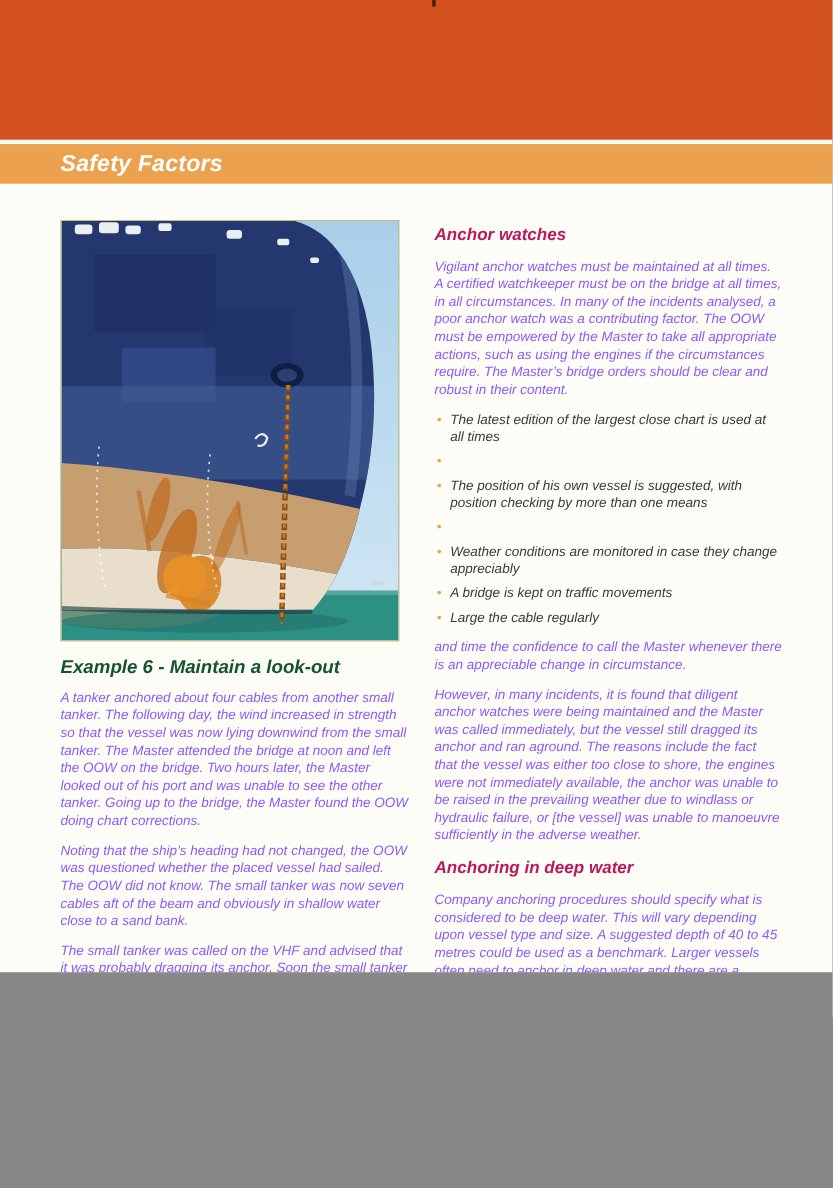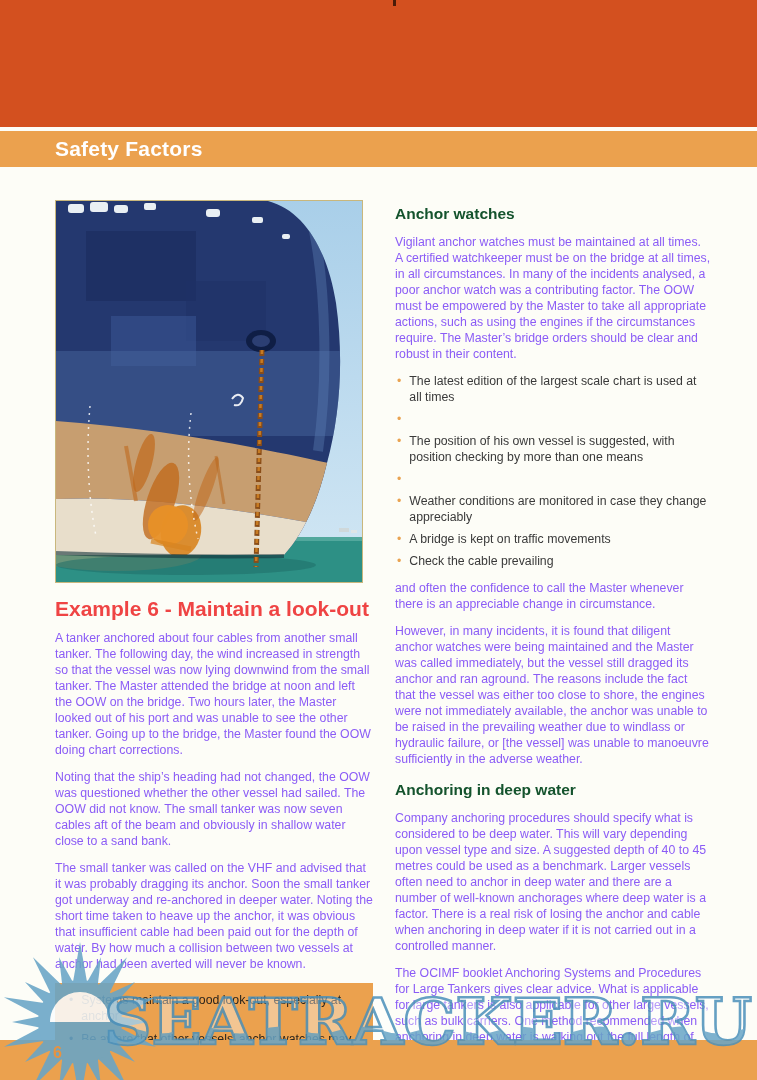--- a/index.html
+++ b/index.html
@@ -1,32 +1,32 @@
 <!DOCTYPE html>
 <html><head>
 <meta charset="utf-8">
 <style>
   html,body{margin:0;padding:0;background:#888;}
-  .page{position:relative;width:757px;height:1080px;background:#fdfdf7;overflow:hidden;
-        font-family:"Liberation Sans",sans-serif;margin:0 auto;}
+  .page{position:relative;width:757px;height:884px;background:#fdfdf7;overflow:hidden;
+        font-family:"Liberation Sans",sans-serif;margin:0 auto;font-style:italic;}
   .band-top{position:absolute;top:0;left:0;width:757px;height:127px;background:#d3501f;}
   .binding-mark{position:absolute;top:0;left:393px;width:3px;height:6px;background:#4a1c08;}
   .band-title{position:absolute;top:131px;left:0;width:757px;height:36px;background:#eba14e;
               display:flex;align-items:center;}
   .band-title h1{margin:0 0 0 55px;font-size:21px;font-weight:bold;color:#ffffff;letter-spacing:.2px;}
 
   .photo{position:absolute;top:200px;left:55px;width:308px;height:383px;
          border:1px solid #c9b77c;box-sizing:border-box;background:#a9cfe9;}
 
   .col-left{position:absolute;left:55px;top:597px;width:318px;}
   .col-right{position:absolute;left:395px;top:205px;width:316px;}
 
   h2{font-family:"Liberation Sans",sans-serif;}
-  h2.ex{color:#ef4444;font-size:21px;margin:0 0 9px 0;}
-  h2.sec{color:#14532d;font-size:15.5px;margin:0 0 11px 0;}
+  h2.ex{color:#14532d;font-size:17px;margin:0 0 9px 0;}
+  h2.sec{color:#be185d;font-size:15.5px;margin:0 0 11px 0;}
   .col-right h2.sec2{margin-top:14px;}
   p{font-size:12.3px;line-height:16px;color:#8b5cf6;margin:0 0 11px 0;}
   ul{list-style:none;margin:0 0 11px 0;padding:0;}
   li{display:flex;font-size:12.3px;line-height:16px;color:#3a3a3a;margin-bottom:6px;}
   li .dot{color:#e9a351;margin:0 8px 0 2px;flex:none;}
   .tips{background:#eba14e;padding:9px 12px 6px 12px;margin-top:3px;}
   .tips ul{margin:0;}
   .tips li{color:#2a241d;margin-bottom:7px;}
   .tips li .dot{color:#2a241d;}
 
@@ -105,21 +105,21 @@
         <ellipse cx="205" cy="140" rx="9" ry="6" fill="#2c3f73"></ellipse>
         <line x1="206" y1="149" x2="200" y2="366" stroke="#8a4d18" stroke-width="5" stroke-dasharray="6 3"></line>
         <line x1="206" y1="149" x2="200" y2="366" stroke="#c77b22" stroke-width="2.5" stroke-dasharray="4 5"></line>
       </g>
     </svg>
   </div>
 
   <div class="col-left">
     <h2 class="ex">Example 6 - Maintain a look-out</h2>
     <p>A tanker anchored about four cables from another small tanker. The following day, the wind increased in strength so that the vessel was now lying downwind from the small tanker. The Master attended the bridge at noon and left the OOW on the bridge. Two hours later, the Master looked out of his port and was unable to see the other tanker. Going up to the bridge, the Master found the OOW doing chart corrections.</p>
-    <p>Noting that the ship’s heading had not changed, the OOW was questioned whether the other vessel had sailed. The OOW did not know. The small tanker was now seven cables aft of the beam and obviously in shallow water close to a sand bank.</p>
+    <p>Noting that the ship’s heading had not changed, the OOW was questioned whether the placed vessel had sailed. The OOW did not know. The small tanker was now seven cables aft of the beam and obviously in shallow water close to a sand bank.</p>
     <p>The small tanker was called on the VHF and advised that it was probably dragging its anchor. Soon the small tanker got underway and re-anchored in deeper water. Noting the short time taken to heave up the anchor, it was obvious that insufficient cable had been paid out for the depth of water. By how much a collision between two vessels at anchor had been averted will never be known.</p>
     <div class="tips">
       <ul>
         <li>
             <span class="dot">•</span>
             <span>Systems maintain a good look-out, especially at anchor</span>
           </li>
         <li>
             <span class="dot">•</span>
             <span>Be aware that other vessels’ anchor watches may not be as diligent as your own</span>
@@ -131,21 +131,21 @@
       </ul>
     </div>
   </div>
 
   <div class="col-right">
     <h2 class="sec">Anchor watches</h2>
     <p>Vigilant anchor watches must be maintained at all times. A certified watchkeeper must be on the bridge at all times, in all circumstances. In many of the incidents analysed, a poor anchor watch was a contributing factor. The OOW must be empowered by the Master to take all appropriate actions, such as using the engines if the circumstances require. The Master’s bridge orders should be clear and robust in their content.</p>
     <ul>
       <li>
           <span class="dot">•</span>
-          <span>The latest edition of the largest scale chart is used at all times</span>
+          <span>The latest edition of the largest close chart is used at all times</span>
         </li>
       <li>
           <span class="dot">•</span>
         </li>
       <li>
           <span class="dot">•</span>
           <span>The position of his own vessel is suggested, with position checking by more than one means</span>
         </li>
       <li>
           <span class="dot">•</span>
@@ -153,24 +153,24 @@
       <li>
           <span class="dot">•</span>
           <span>Weather conditions are monitored in case they change appreciably</span>
         </li>
       <li>
           <span class="dot">•</span>
           <span>A bridge is kept on traffic movements</span>
         </li>
       <li>
           <span class="dot">•</span>
-          <span>Check the cable prevailing</span>
+          <span>Large the cable regularly</span>
         </li>
     </ul>
-    <p>and often the confidence to call the Master whenever there is an appreciable change in circumstance.</p>
+    <p>and time the confidence to call the Master whenever there is an appreciable change in circumstance.</p>
     <p>However, in many incidents, it is found that diligent anchor watches were being maintained and the Master was called immediately, but the vessel still dragged its anchor and ran aground. The reasons include the fact that the vessel was either too close to shore, the engines were not immediately available, the anchor was unable to be raised in the prevailing weather due to windlass or hydraulic failure, or [the vessel] was unable to manoeuvre sufficiently in the adverse weather.</p>
     <h2 class="sec sec2">Anchoring in deep water</h2>
     <p>Company anchoring procedures should specify what is considered to be deep water. This will vary depending upon vessel type and size. A suggested depth of 40 to 45 metres could be used as a benchmark. Larger vessels often need to anchor in deep water and there are a number of well-known anchorages where deep water is a factor. There is a real risk of losing the anchor and cable when anchoring in deep water if it is not carried out in a controlled manner.</p>
     <p>The OCIMF booklet Anchoring Systems and Procedures for Large Tankers gives clear advice. What is applicable for large tankers is also applicable for other large vessels, such as bulk carriers. One method recommended when anchoring in deep water is walking out the full length of cable required. This, however, requires an accurate estimate of the vessel’s movement over the ground so as to avoid possible damage to the windlass.</p>
   </div>
 
   <div class="footer-band"></div>
 
   <svg class="sun" width="168" height="168" viewBox="0 0 168 168" opacity="0.88">
     <defs>

